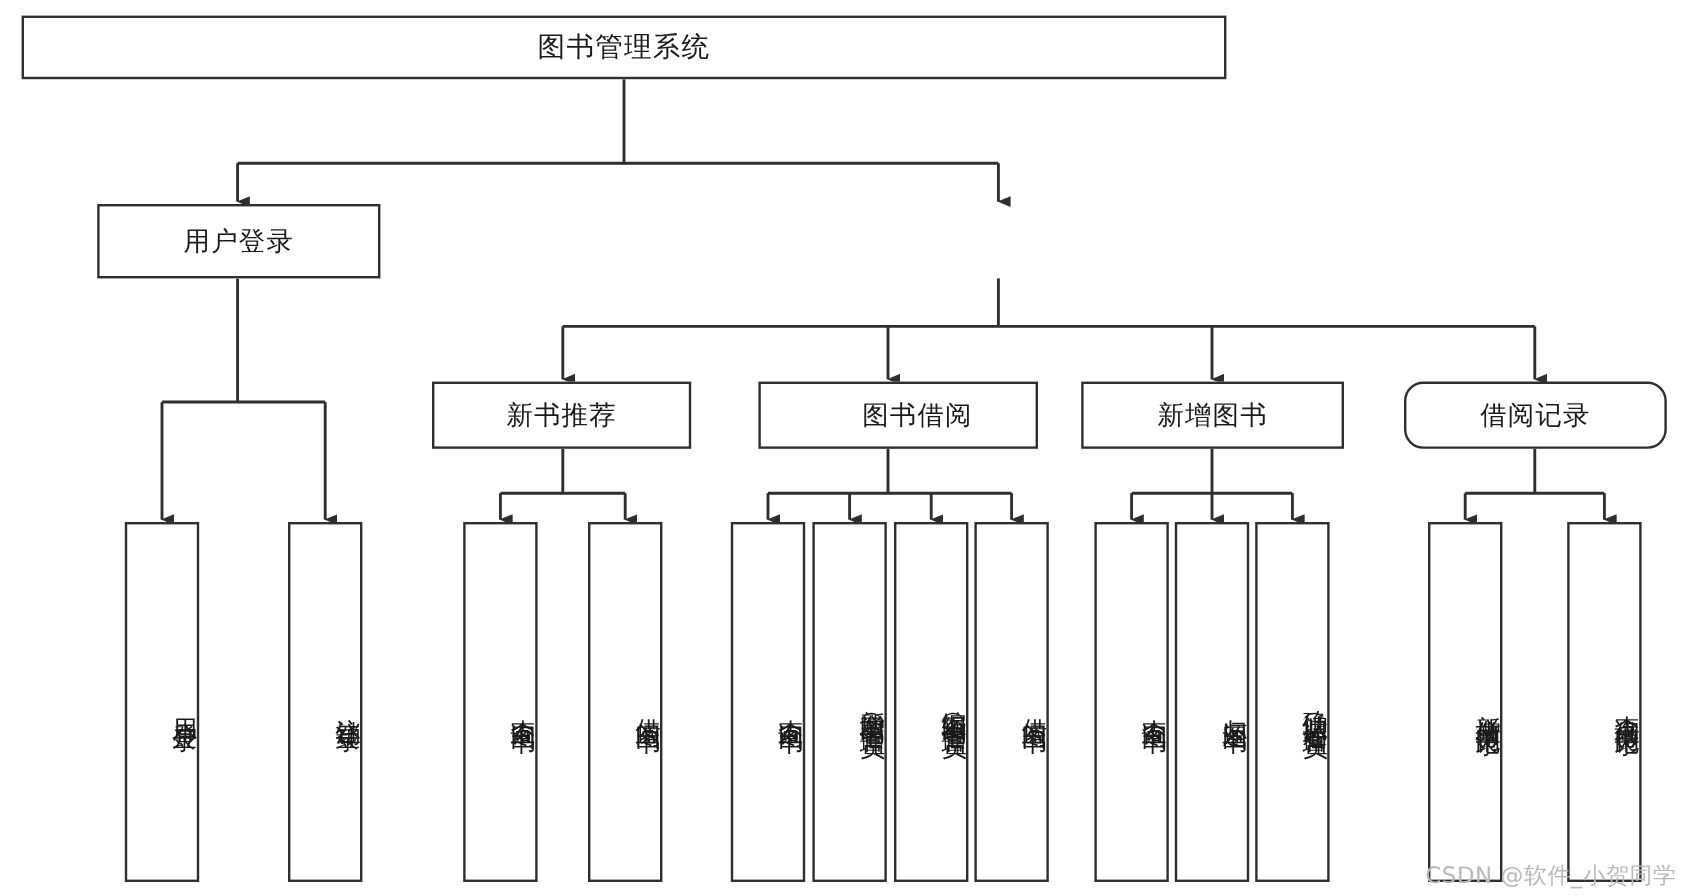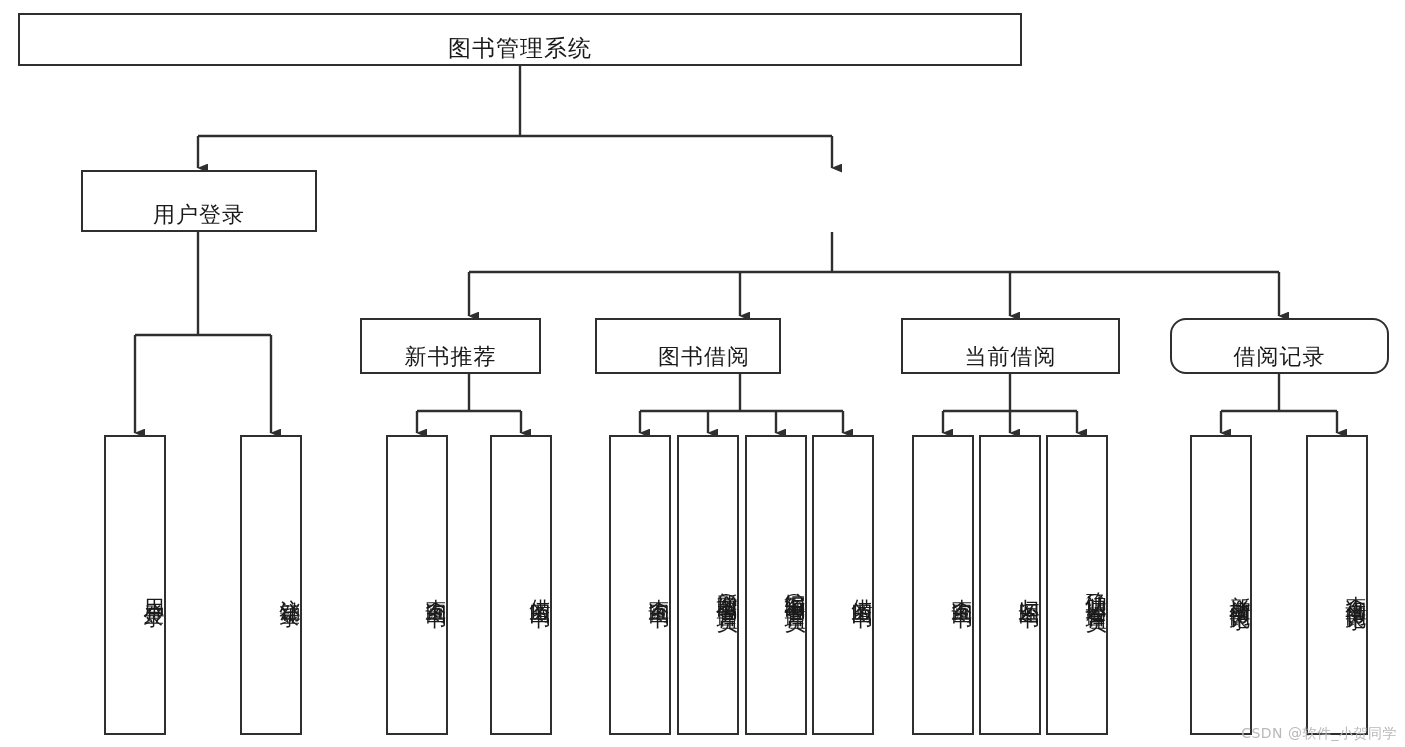--- a/index.html
+++ b/index.html
@@ -7,21 +7,21 @@
     font-family:"DejaVu Sans","Liberation Sans",sans-serif;
     width:1405px;height:747px;overflow:hidden;position:relative;
   }
   #stage{position:relative;width:1405px;height:747px;background:#fff;}
   svg#wires{position:absolute;left:0;top:0;width:1405px;height:747px;}
 
   .node{
     position:absolute;box-sizing:border-box;
     background:#ffffff;
     border:2px solid #2f2f2f;
-    display:flex;align-items:flex-end;justify-content:center;
+    display:flex;align-items:center;justify-content:center;
     color:#1a1a1a;
   }
   .node.h{
     font-size:22px;
     letter-spacing:1px;
   }
   .node.root{font-size:23px;}
   .node.v{
     writing-mode:vertical-rl;
     text-orientation:upright;
@@ -34,21 +34,21 @@
   }
   .node.v .vtext{
     writing-mode:vertical-rl;
     text-orientation:upright;
     display:block;
     white-space:nowrap;
   }
   .watermark{
     position:absolute;
     right:8px;bottom:4px;
-    font-size:14px;
+    font-size:19px;
     color:#b9b9b9;
     white-space:nowrap;
     letter-spacing:0.5px;
     pointer-events:none;
   }
 </style>
 </head>
 <body>
 
 <div id="stage">
@@ -104,28 +104,28 @@
   </svg>
 
   <div class="node h root" style="left:18px;top:13px;width:1004px;height:53px;">
     <span>图书管理系统</span>
   </div>
 
   <div class="node h" style="left:81px;top:170px;width:236px;height:62px;">
     <span>用户登录</span>
   </div>
 
-  <div class="node h" style="left:360px;top:318px;width:181px;height:56px;">
+  <div class="node h" style="left:360px;top:318px;width:216px;height:56px;">
     <span>新书推荐</span>
   </div>
-  <div class="node h" style="left:595px;top:318px;width:186px;height:56px;padding-left:32px;">
+  <div class="node h" style="left:632px;top:318px;width:233px;height:56px;padding-left:32px;">
     <span>图书借阅</span>
   </div>
   <div class="node h" style="left:901px;top:318px;width:219px;height:56px;">
-    <span>当前借阅</span>
+    <span>新增图书</span>
   </div>
   <div class="node h" style="left:1170px;top:318px;width:219px;height:56px;border-radius:16px;">
     <span>借阅记录</span>
   </div>
 
   <div class="node v" style="left:104px;top:435px;width:62px;height:300px;">
     <span class="vtext">用户登录</span>
   </div>
   <div class="node v" style="left:240px;top:435px;width:62px;height:300px;">
     <span class="vtext">注销登录</span>

